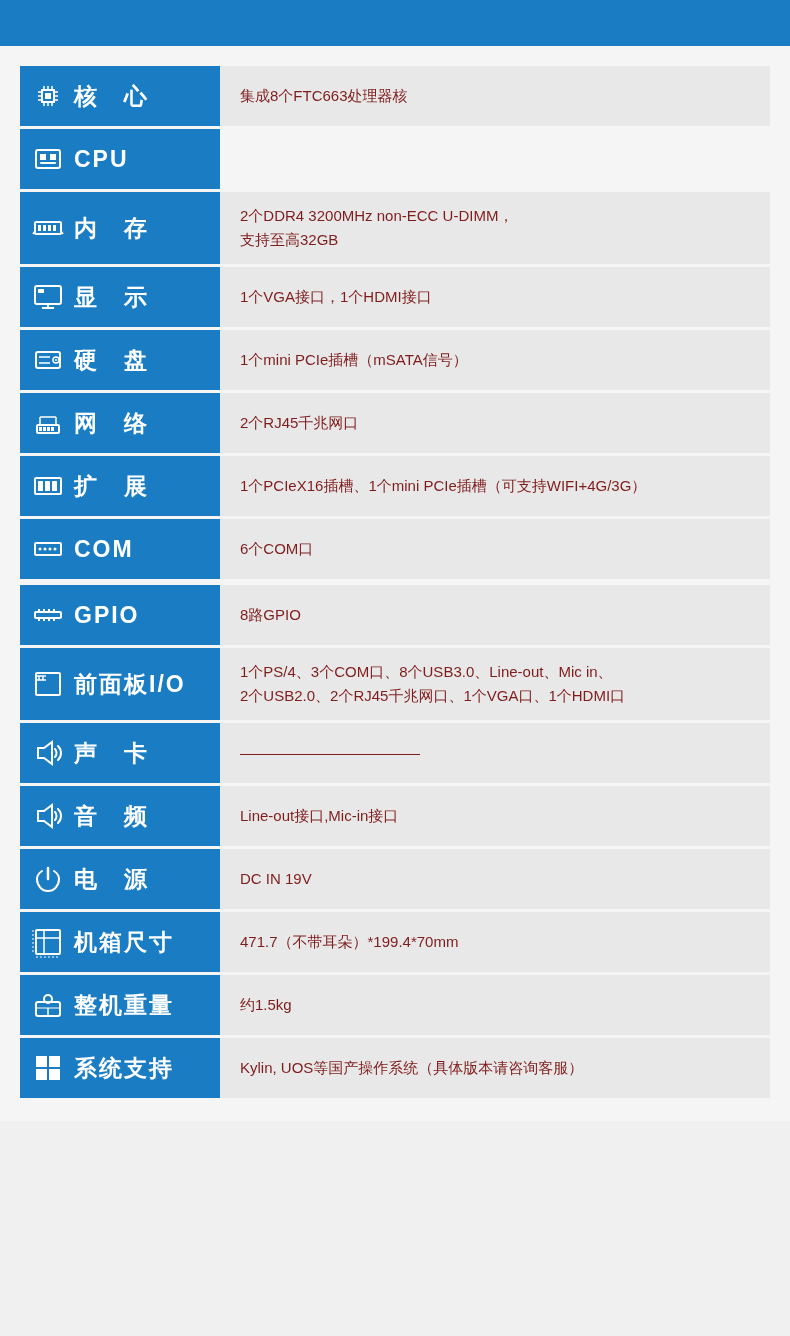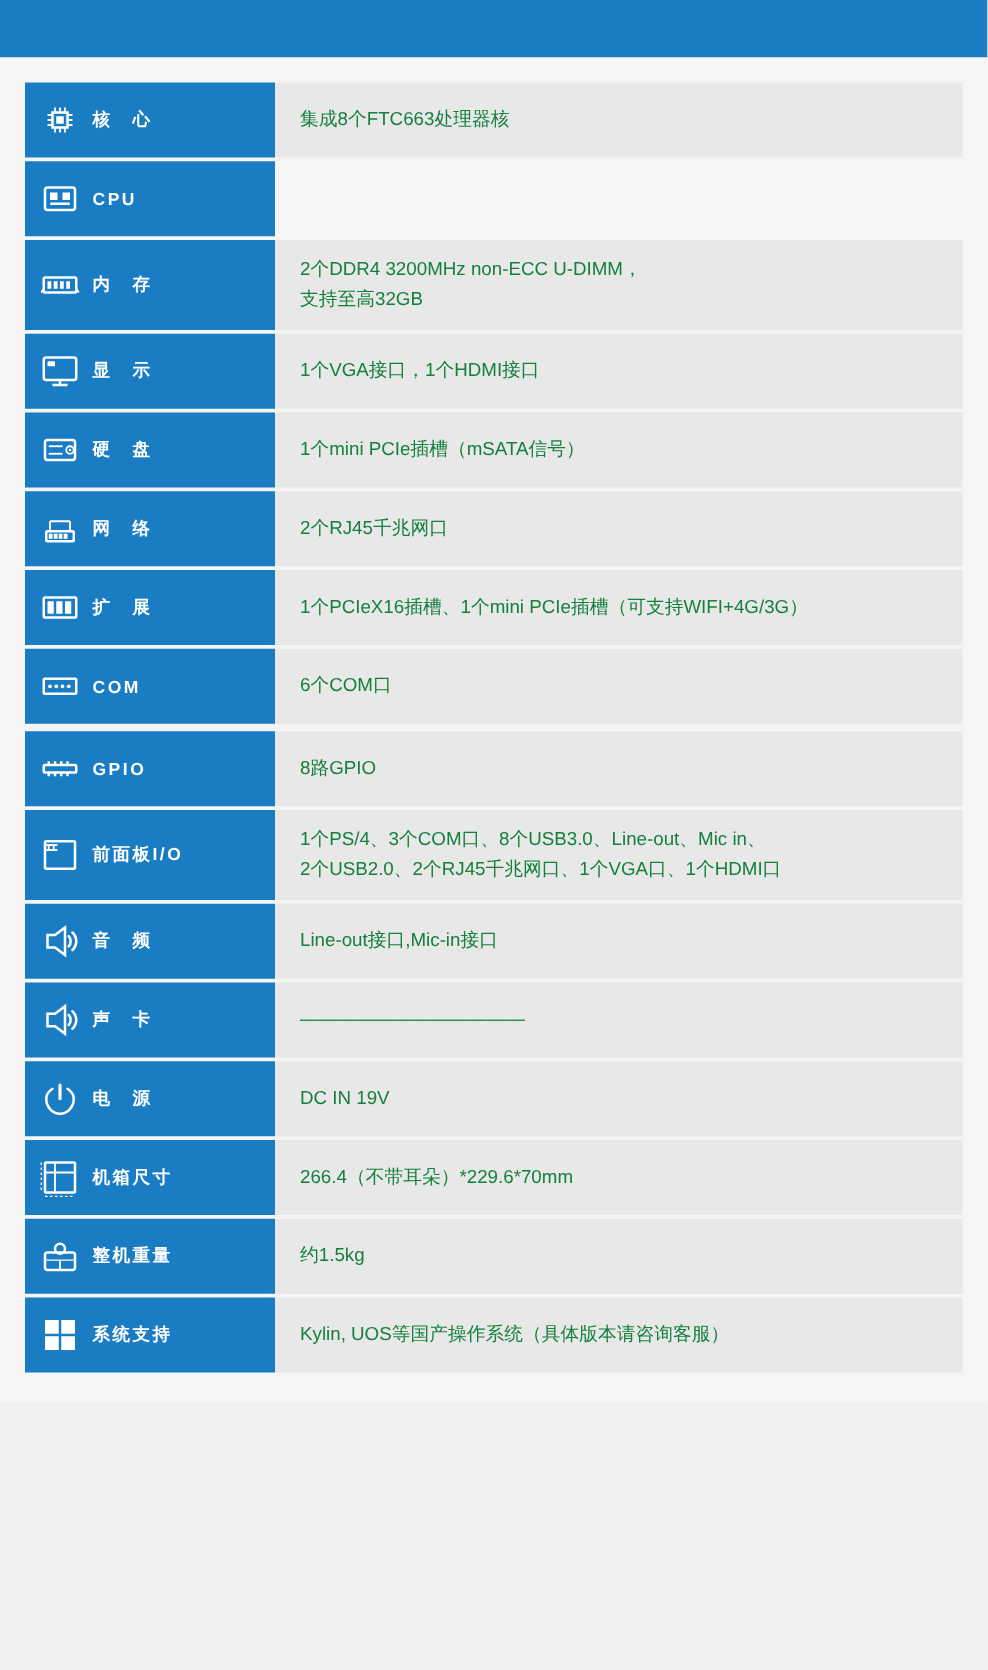--- a/index.html
+++ b/index.html
@@ -66,32 +66,32 @@
       width: 36px;
       height: 36px;
       display: flex;
       align-items: center;
       justify-content: center;
       flex-shrink: 0;
       font-size: 22px;
     }
 
     .spec-label-text {
-      font-size: 14px;
+      font-size: 23px;
       font-weight: bold;
       letter-spacing: 2px;
       white-space: nowrap;
     }
 
     .spec-value {
       background: #e8e8e8;
       flex: 1;
       padding: 12px 20px;
       font-size: 15px;
-      color: #15803d;
+      color: #7f1d1d;
       display: flex;
       align-items: center;
       line-height: 1.6;
     }
 
     .spec-value-inner {
       width: 100%;
     }
 
     .svg-icon {
@@ -319,42 +319,42 @@
   </div>
         <div class="spec-row">
     <div class="spec-label">
       <div class="spec-icon">
         <svg class="svg-icon" viewBox="0 0 32 32" fill="white">
                 <polygon points="6,11 6,21 12,21 20,27 20,5 12,11" fill="none" stroke="white" stroke-width="2"></polygon>
                 <path d="M23,12 C25,14 25,18 23,20" fill="none" stroke="white" stroke-width="2" stroke-linecap="round"></path>
                 <path d="M26,9 C30,13 30,19 26,23" fill="none" stroke="white" stroke-width="2" stroke-linecap="round"></path>
               </svg>
       </div>
-      <span class="spec-label-text">音　频</span>
-    </div>
-    <div class="spec-value">
-      <div class="spec-value-inner">
-              <div>Line-out接口,Mic-in接口</div>
+      <span class="spec-label-text">声　卡</span>
+    </div>
+    <div class="spec-value">
+      <div class="spec-value-inner">
+              <div>————————————</div>
             </div>
     </div>
   </div>
         <div class="spec-row">
     <div class="spec-label">
       <div class="spec-icon">
         <svg class="svg-icon" viewBox="0 0 32 32" fill="white">
                 <polygon points="6,11 6,21 12,21 20,27 20,5 12,11" fill="none" stroke="white" stroke-width="2"></polygon>
                 <path d="M23,12 C25,14 25,18 23,20" fill="none" stroke="white" stroke-width="2" stroke-linecap="round"></path>
                 <path d="M26,9 C30,13 30,19 26,23" fill="none" stroke="white" stroke-width="2" stroke-linecap="round"></path>
               </svg>
       </div>
-      <span class="spec-label-text">声　卡</span>
-    </div>
-    <div class="spec-value">
-      <div class="spec-value-inner">
-              <div>————————————</div>
+      <span class="spec-label-text">音　频</span>
+    </div>
+    <div class="spec-value">
+      <div class="spec-value-inner">
+              <div>Line-out接口,Mic-in接口</div>
             </div>
     </div>
   </div>
         <div class="spec-row">
     <div class="spec-label">
       <div class="spec-icon">
         <svg class="svg-icon" viewBox="0 0 32 32" fill="white">
                 <path d="M16,5 L16,16" stroke="white" stroke-width="2.5" stroke-linecap="round"></path>
                 <path d="M10,8 C7,10 5,13 5,16 C5,22.6 9.9,28 16,28 C22.1,28 27,22.6 27,16 C27,13 25,10 22,8" fill="none" stroke="white" stroke-width="2" stroke-linecap="round"></path>
               </svg>
@@ -375,21 +375,21 @@
                 <line x1="4" y1="12" x2="28" y2="12" stroke="white" stroke-width="1.5"></line>
                 <line x1="12" y1="4" x2="12" y2="28" stroke="white" stroke-width="1.5"></line>
                 <line x1="1" y1="4" x2="1" y2="28" stroke="white" stroke-width="1" stroke-dasharray="2,2"></line>
                 <line x1="4" y1="31" x2="28" y2="31" stroke="white" stroke-width="1" stroke-dasharray="2,2"></line>
               </svg>
       </div>
       <span class="spec-label-text">机箱尺寸</span>
     </div>
     <div class="spec-value">
       <div class="spec-value-inner">
-              <div>266.4（不带耳朵）*229.6*70mm</div>
+              <div>471.7（不带耳朵）*199.4*70mm</div>
             </div>
     </div>
   </div>
         <div class="spec-row">
     <div class="spec-label">
       <div class="spec-icon">
         <svg class="svg-icon" viewBox="0 0 32 32" fill="white">
                 <circle cx="16" cy="10" r="4" fill="none" stroke="white" stroke-width="2"></circle>
                 <rect x="4" y="13" width="24" height="14" rx="2" fill="none" stroke="white" stroke-width="2"></rect>
                 <line x1="4" y1="19" x2="28" y2="19" stroke="white" stroke-width="1"></line>

